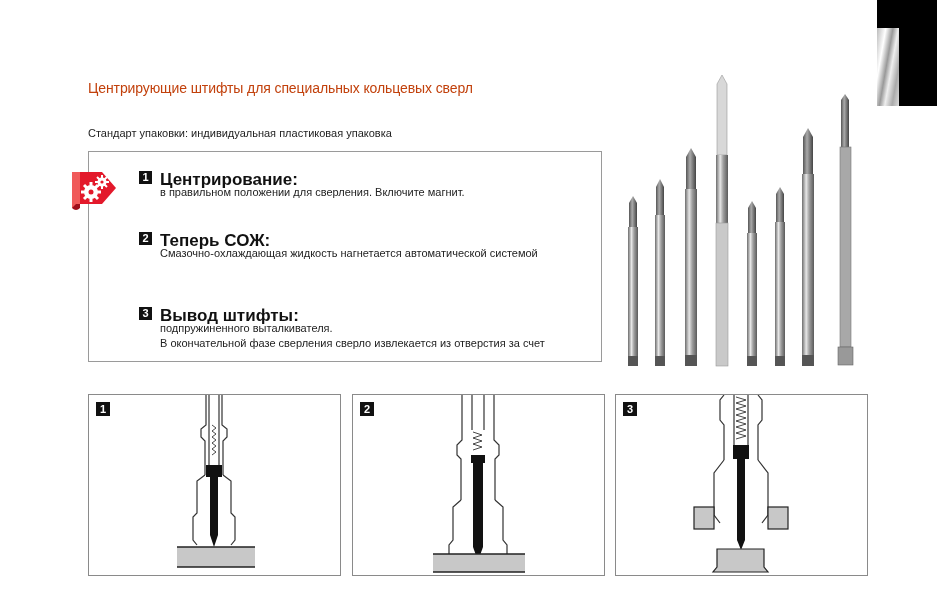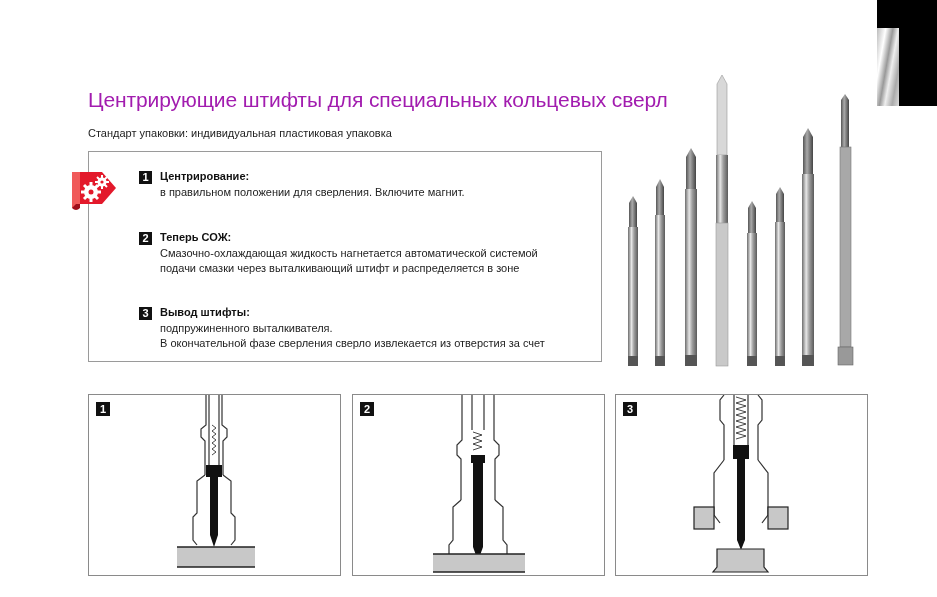--- a/index.html
+++ b/index.html
@@ -5,33 +5,33 @@
   html, body { margin: 0; padding: 0; }
   body {
     width: 937px; height: 597px; position: relative; overflow: hidden;
     background: #ffffff; font-family: "Liberation Sans", sans-serif; color: #222;
   }
   .corner-thumb { position: absolute; left: 877px; top: 0; width: 60px; height: 106px; background: #000; overflow: hidden; }
   .corner-thumb .drill {
     position: absolute; left: 0; top: 28px; width: 22px; height: 78px;
     background: linear-gradient(100deg, #bbb 0%, #fff 25%, #999 45%, #eee 60%, #aaa 80%, #ddd 100%);
   }
-  .title { position: absolute; left: 88px; top: 88px; font-size: 21px; color: #a21caf; white-space: nowrap; letter-spacing: -0.1px; }
+  .title { position: absolute; left: 88px; top: 80px; font-size: 14px; color: #c2410c; white-space: nowrap; letter-spacing: -0.1px; }
   .subtitle { position: absolute; left: 88px; top: 127px; font-size: 11px; color: #222; white-space: nowrap; }
   .info-box {
     position: absolute; left: 88px; top: 151px; width: 514px; height: 211px;
     border: 1px solid #9a9a9a; box-sizing: border-box; background: #fff;
   }
   .ribbon { position: absolute; left: 66px; top: 164px; width: 58px; height: 50px; }
   .step { position: absolute; left: 139px; }
   .step .num {
     position: absolute; left: 0; top: 1px; width: 13px; height: 13px; background: #111; color: #fff;
     font-size: 11px; font-weight: bold; text-align: center; line-height: 13px;
   }
-  .step .head { position: absolute; left: 21px; top: 0; font-size: 11px; font-weight: bold; color: #111; white-space: nowrap; }
+  .step .head { position: absolute; left: 21px; top: 0; font-size: 17px; font-weight: bold; color: #111; white-space: nowrap; }
   .step .body { position: absolute; left: 21px; top: 15px; font-size: 11px; line-height: 15px; color: #222; white-space: nowrap; }
   .step .body span { display: block; }
   .pins { position: absolute; left: 612px; top: 70px; width: 262px; height: 310px; }
   .diagram {
     position: absolute; top: 394px; width: 253px; height: 182px;
     border: 1px solid #8a8a8a; box-sizing: border-box; background: #fff; overflow: hidden;
   }
   .diagram .badge {
     position: absolute; left: 7px; top: 7px; width: 14px; height: 14px; background: #111; color: #fff;
     font-size: 11px; font-weight: bold; text-align: center; line-height: 14px; z-index: 2;
@@ -80,21 +80,20 @@
   <div class="body">
     <span>в правильном положении для сверления. Включите магнит.</span>
   </div>
 </div>
 
 <div class="step" style="top:231px;">
   <div class="num">2</div>
   <div class="head">Теперь СОЖ:</div>
   <div class="body">
     <span>Смазочно-охлаждающая жидкость нагнетается автоматической системой</span>
-    <span>подачи смазки через выталкивающий штифт и распределяется в зоне</span>
   </div>
 </div>
 
 <div class="step" style="top:306px;">
   <div class="num">3</div>
   <div class="head">Вывод штифты:</div>
   <div class="body">
     <span>подпружиненного выталкивателя.</span>
     <span>В окончательной фазе сверления сверло извлекается из отверстия за счет</span>
   </div>

